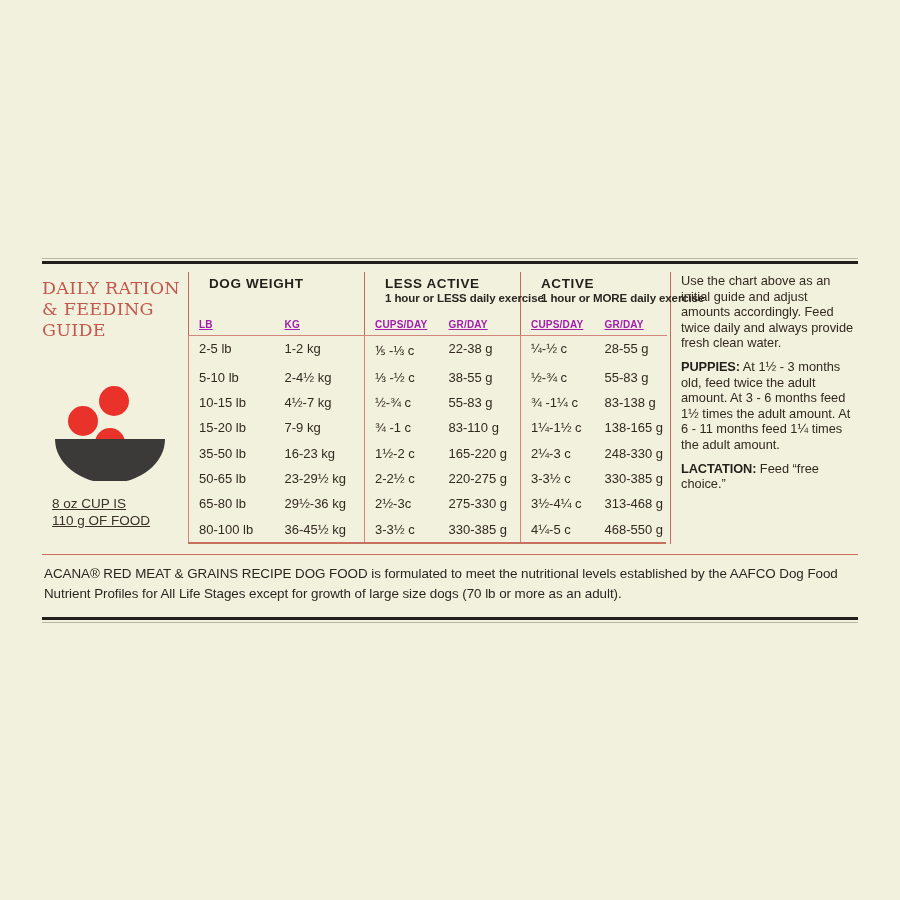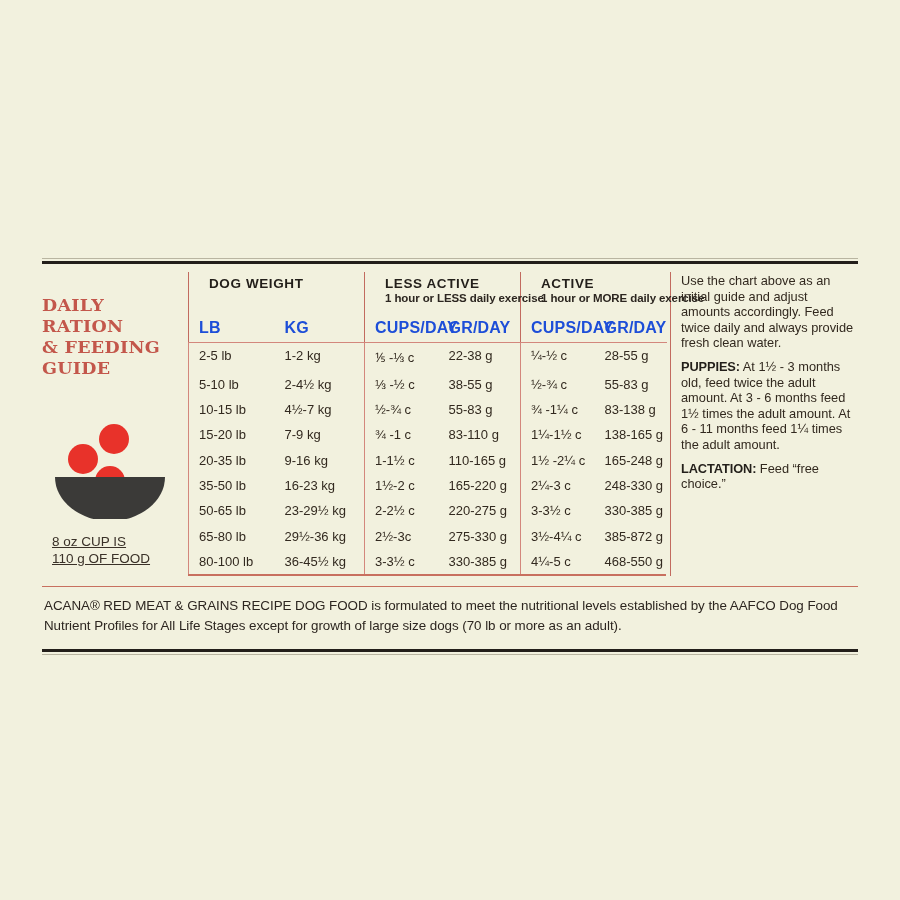--- a/index.html
+++ b/index.html
@@ -55,25 +55,25 @@
   .brand-col {
     width: 146px;
     flex: 0 0 146px;
     padding-right: 8px;
     box-sizing: border-box;
     position: relative;
   }
   .brand-title {
     color: #c3574b;
     font-family: "DejaVu Serif", serif;
-    font-weight: bold;
+    font-weight: normal;
     font-size: 17.5px;
     line-height: 21px;
     letter-spacing: .3px;
-    margin-top: 23px;
+    margin-top: 6px;
   }
   .bowl-art {
     margin-top: 44px;
     margin-left: 10px;
     width: 118px;
     height: 96px;
     position: relative;
   }
   .bowl-art svg { display: block; }
   .cup-note {
@@ -112,24 +112,25 @@
   }
   .grp-sub {
     font-size: 11.5px;
     color: #2c2620;
     padding: 0 0 5px 10px !important;
     letter-spacing: -.1px;
     white-space: nowrap;
   }
   .unit-head {
     font-weight: bold;
-    font-size: 16px;
+    font-size: 10px;
     letter-spacing: .2px;
-    color: #1d4ed8;
+    color: #a21caf;
     padding: 5px 0 5px 10px !important;
+    text-decoration: underline;
   }
   .cell {
     font-size: 13px;
     color: #32291f;
     padding: 5.2px 0 5.2px 10px !important;
     white-space: nowrap;
   }
 
   
   .sep-l { border-left: 1.5px solid #d3877c; }
@@ -281,28 +282,20 @@
             </tr>
             <tr>
               <td class="cell sep-l">15-20 lb</td>
               <td class="cell">7-9 kg</td>
               <td class="cell sep-l">¾ -1 c</td>
               <td class="cell">83-110 g</td>
               <td class="cell sep-l">1¼-1½ c</td>
               <td class="cell">138-165 g</td>
             </tr>
             <tr>
-              <td class="cell sep-l">20-35 lb</td>
-              <td class="cell">9-16 kg</td>
-              <td class="cell sep-l">1-1½ c</td>
-              <td class="cell">110-165 g</td>
-              <td class="cell sep-l">1½ -2¼ c</td>
-              <td class="cell">165-248 g</td>
-            </tr>
-            <tr>
               <td class="cell sep-l">35-50 lb</td>
               <td class="cell">16-23 kg</td>
               <td class="cell sep-l">1½-2 c</td>
               <td class="cell">165-220 g</td>
               <td class="cell sep-l">2¼-3 c</td>
               <td class="cell">248-330 g</td>
             </tr>
             <tr>
               <td class="cell sep-l">50-65 lb</td>
               <td class="cell">23-29½ kg</td>
@@ -310,21 +303,21 @@
               <td class="cell">220-275 g</td>
               <td class="cell sep-l">3-3½ c</td>
               <td class="cell">330-385 g</td>
             </tr>
             <tr>
               <td class="cell sep-l">65-80 lb</td>
               <td class="cell">29½-36 kg</td>
               <td class="cell sep-l">2½-3c</td>
               <td class="cell">275-330 g</td>
               <td class="cell sep-l">3½-4¼ c</td>
-              <td class="cell">385-872 g</td>
+              <td class="cell">313-468 g</td>
             </tr>
             <tr>
               <td class="cell sep-l">80-100 lb</td>
               <td class="cell">36-45½ kg</td>
               <td class="cell sep-l">3-3½ c</td>
               <td class="cell">330-385 g</td>
               <td class="cell sep-l">4¼-5 c</td>
               <td class="cell">468-550 g</td>
             </tr>
           </tbody>

